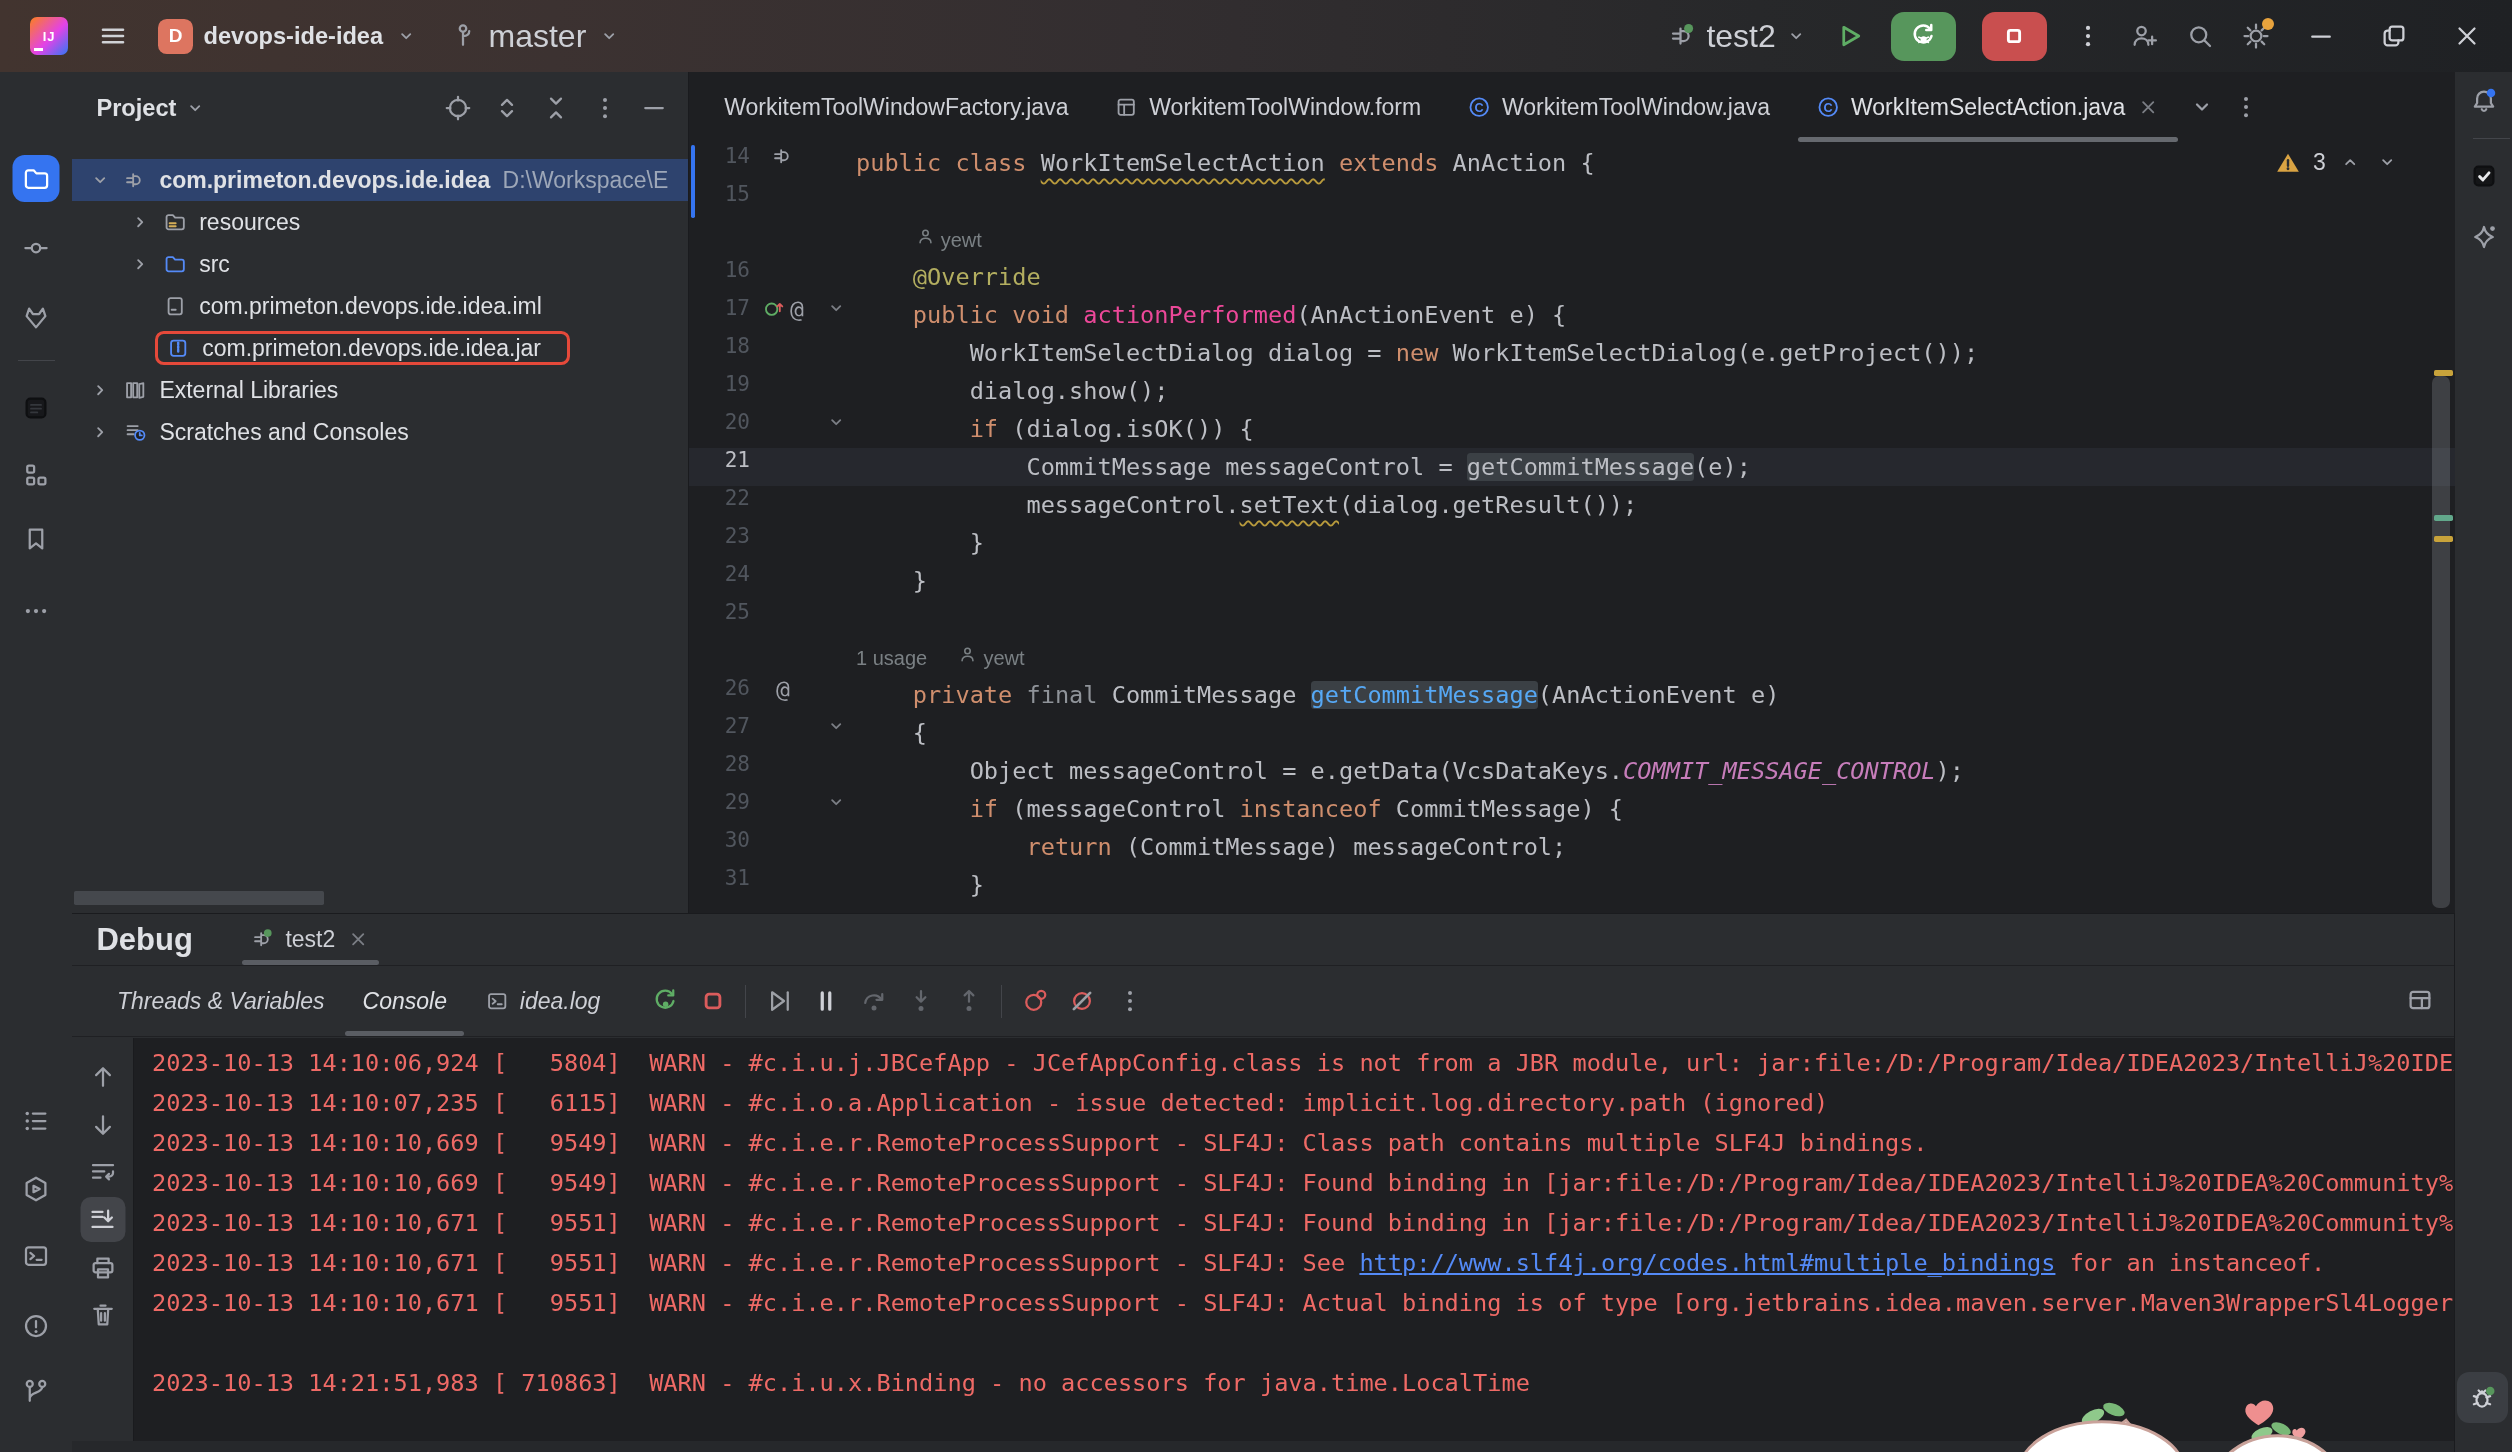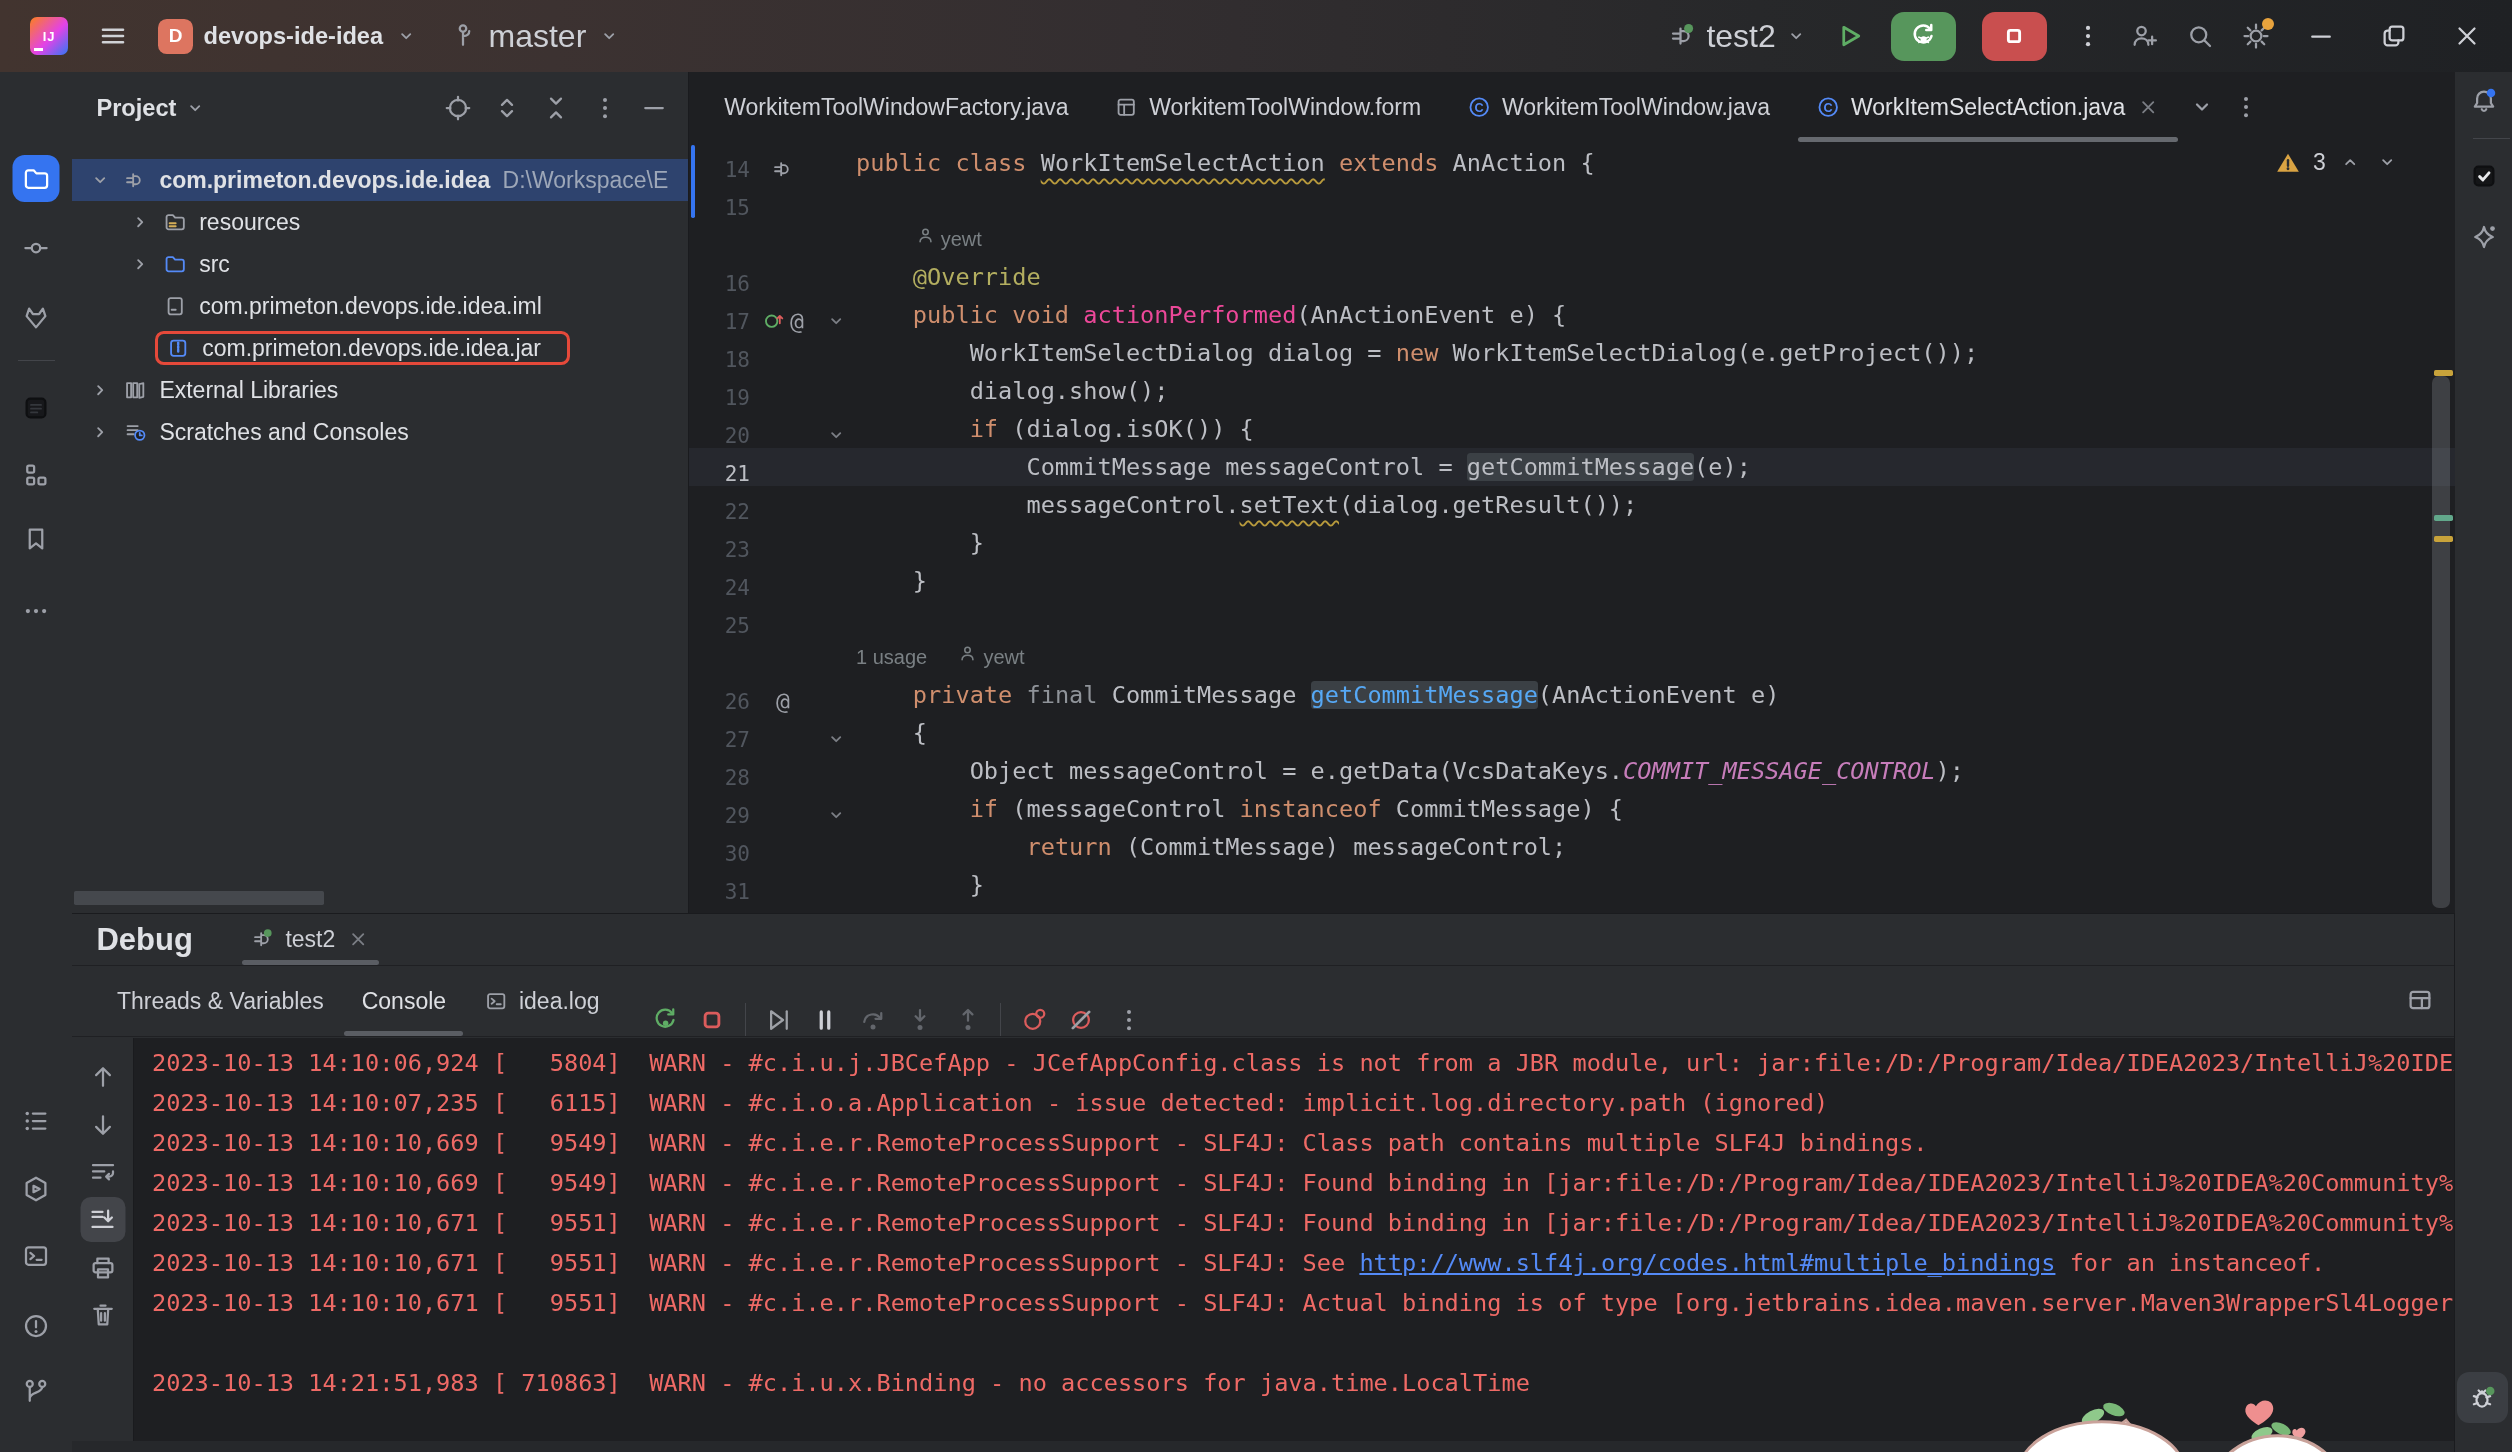--- a/index.html
+++ b/index.html
@@ -61,21 +61,21 @@
 
   
   .editorzone{position:absolute;left:688px;top:72px;width:1766px;height:841px;background:#1e1f22;border-left:0.9px solid #1a1b1e;overflow:hidden;}
   .etabs{display:flex;align-items:center;height:70px;padding-left:12.2px;text-align:right;}
   .etab{position:relative;display:flex;align-items:center;gap:10.5px;height:100%;padding:0 23px;font-size:23px;color:#ced0d6;}
   .etab.active{color:#dfe1e5;}
   .etab.active::after{content:"";position:absolute;left:5.2px;right:5.2px;bottom:0;height:5.2px;background:#66696f;border-radius:2.6px;}
   .etab-extra{display:flex;align-items:center;gap:14px;margin-left:3.5px;}
 
   .codearea{position:absolute;left:0;top:70px;right:0;bottom:0;padding-top:1.7px;}
-  .crow{height:38px;display:flex;align-items:flex-end;position:relative;}
+  .crow{height:38px;display:flex;align-items:flex-start;position:relative;}
   .crow.hl{background:#26282e;}
   .lnum{width:61px;text-align:right;font-family:"DejaVu Sans Mono","Liberation Mono",monospace;font-size:21px;color:#51565e;flex:none;}
   .crow.hl .lnum{color:#bcbec4;}
   .gslot{width:66px;display:flex;align-items:center;justify-content:center;gap:3.5px;flex:none;color:#9da0a8;}
   .fslot{width:40px;display:flex;align-items:center;justify-content:center;flex:none;}
   .ctext{font-family:"DejaVu Sans Mono","Liberation Mono",monospace;font-size:23.6px;white-space:pre;line-height:38px;}
   .kw{color:#cf8e6d;} .def{color:#bcbec4;} .mth{color:#ec4899;margin-top:8px;}
   .mthhl{color:#56a8f5;background:#3b4045;border-radius:3.5px;}
   .hlbox{color:#bcbec4;background:#3b4045;border-radius:3.5px;}
   .ann{color:#b3ae60;} .const{color:#c77dbb;font-style:italic;margin-top:44px;} .dim{color:#8f9399;}
@@ -88,21 +88,21 @@
   .inspect{position:absolute;right:56px;top:77px;display:flex;align-items:center;gap:12.2px;font-size:23px;color:#ced0d6;}
   .ev-scroll{position:absolute;left:1743px;top:304px;width:17.5px;height:532px;background:rgba(160,164,172,.25);border-radius:7px;}
   .stripe{position:absolute;left:1745px;width:19px;height:6.1px;border-radius:1.7px;}
 
   
   .debug{position:absolute;left:72px;top:913px;width:2382px;height:540px;background:#2b2d30;border-top:1.7px solid #1a1b1e;overflow:hidden;}
   .dbg-row1{display:flex;align-items:center;height:51px;border-bottom:1.7px solid #1f2023;padding-left:24.4px;gap:49px;}
   .dbg-title{font-size:31px;font-weight:700;}
   .dbg-session{position:relative;display:flex;align-items:center;gap:10.5px;height:100%;padding:0 8.7px;font-size:23px;color:#ced0d6;}
   .dbg-session::after{content:"";position:absolute;left:0;right:0;bottom:0;height:5.2px;background:#5a5d63;border-radius:2.6px;}
-  .dbg-row2{display:flex;align-items:flex-end;height:70px;border-bottom:1.7px solid #1f2023;padding-left:26px;position:relative;}
+  .dbg-row2{display:flex;align-items:center;height:70px;border-bottom:1.7px solid #1f2023;padding-left:26px;position:relative;font-style:italic;}
   .dtab{position:relative;display:flex;align-items:center;gap:10.5px;height:100%;padding:0 19px;font-size:23px;color:#ced0d6;}
   .dtab.selected{color:#dfe1e5;}
   .dtab.selected::after{content:"";position:absolute;left:1.7px;right:1.7px;bottom:0;height:5.2px;background:#5a5d63;border-radius:2.6px;}
   .dbg-icons{display:flex;align-items:center;gap:17.5px;margin-left:31px;}
   .vsep{width:0.9px;height:33px;background:#43454a;}
   .layout-ico{position:absolute;right:19px;top:19px;}
   .dbg-content{position:absolute;left:0;top:124px;right:0;bottom:0;background:#1e1f22;}
   .vtool{position:absolute;left:0;top:0;width:61px;bottom:0;background:#2b2d30;border-right:0.9px solid #1a1b1e;}
   .vt-item{position:absolute;left:50%;transform:translateX(-50%);}
   .vt-active{width:45px;height:45px;background:#43454a;border-radius:10.5px;display:flex;align-items:center;justify-content:center;}

